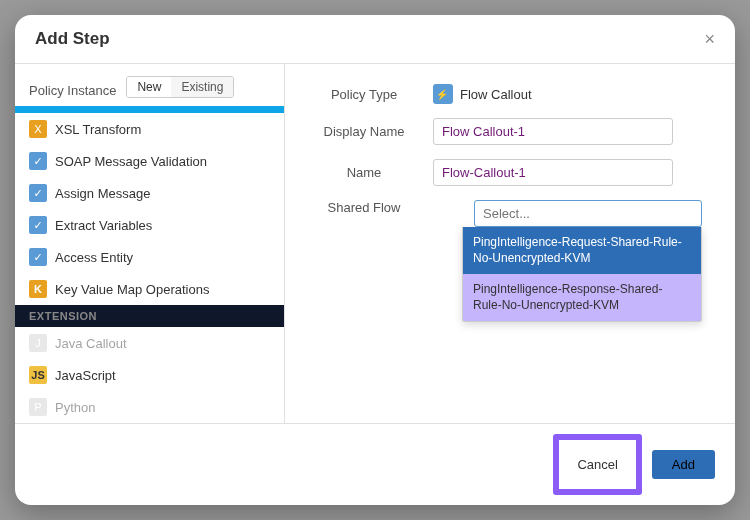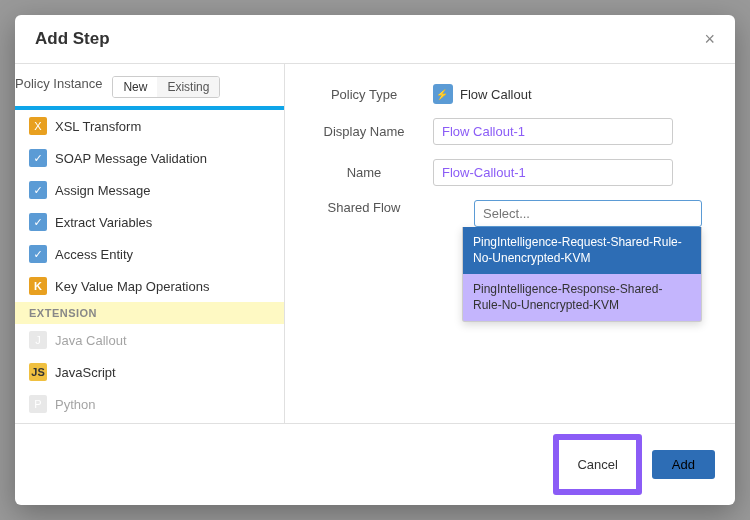--- a/index.html
+++ b/index.html
@@ -8,21 +8,21 @@
       background: rgba(0,0,0,0.4);
       display: flex;
       align-items: center;
       justify-content: center;
       width: 750px;
       height: 520px;
       overflow: hidden;
     }
     .modal {
       background: #fff;
-      border-radius: 6px;
+      border-radius: 16px;
       width: 720px;
       height: 490px;
       box-shadow: 0 8px 30px rgba(0,0,0,0.3);
       display: flex;
       flex-direction: column;
       position: relative;
     }
     .modal-header {
       padding: 14px 20px;
       border-bottom: 1px solid #e0e0e0;
@@ -49,23 +49,23 @@
       overflow: hidden;
     }
     .left-panel {
       width: 270px;
       border-right: 1px solid #e0e0e0;
       overflow-y: auto;
       padding-top: 4px;
     }
     .policy-instance-row {
       display: flex;
-      align-items: flex-start;
-      padding: 8px 14px 8px 0;
-      border-bottom: 4px solid #0ea5e9;
+      align-items: flex-end;
+      padding: 8px 14px 8px 14px;
+      border-bottom: 7px solid #0ea5e9;
     }
     .policy-instance-label {
       font-size: 13px;
       color: #555;
       margin-right: 10px;
     }
     .toggle-group {
       display: flex;
       border: 1px solid #ccc;
       border-radius: 3px;
@@ -117,21 +117,21 @@
     .icon-python { background: #ccc; color: #fff; }
     .icon-js { background: #f0c040; color: #333; font-weight: bold; }
     .icon-service { background: #5b9bd5; color: #fff; }
     .section-header {
       padding: 5px 14px;
       font-size: 11px;
       font-weight: 600;
       color: #888;
       text-transform: uppercase;
       letter-spacing: 0.5px;
-      background: #fef9c3;
+      background: #0f172a;
     }
     .disabled-item {
       opacity: 0.45;
     }
     .right-panel {
       flex: 1;
       padding: 20px 24px;
       position: relative;
     }
     .form-row {
@@ -164,21 +164,21 @@
       justify-content: center;
       font-size: 10px;
       margin-right: 7px;
     }
     .form-input {
       width: 240px;
       border: 1px solid #ccc;
       border-radius: 3px;
       padding: 5px 8px;
       font-size: 13px;
-      color: #8b5cf6;
+      color: #701a75;
     }
     .shared-flow-container {
       position: relative;
       width: 240px;
       padding-left: 12px;
     }
     .shared-flow-input {
       width: 100%;
       border: 1px solid #5b9bd5;
       border-radius: 3px;

